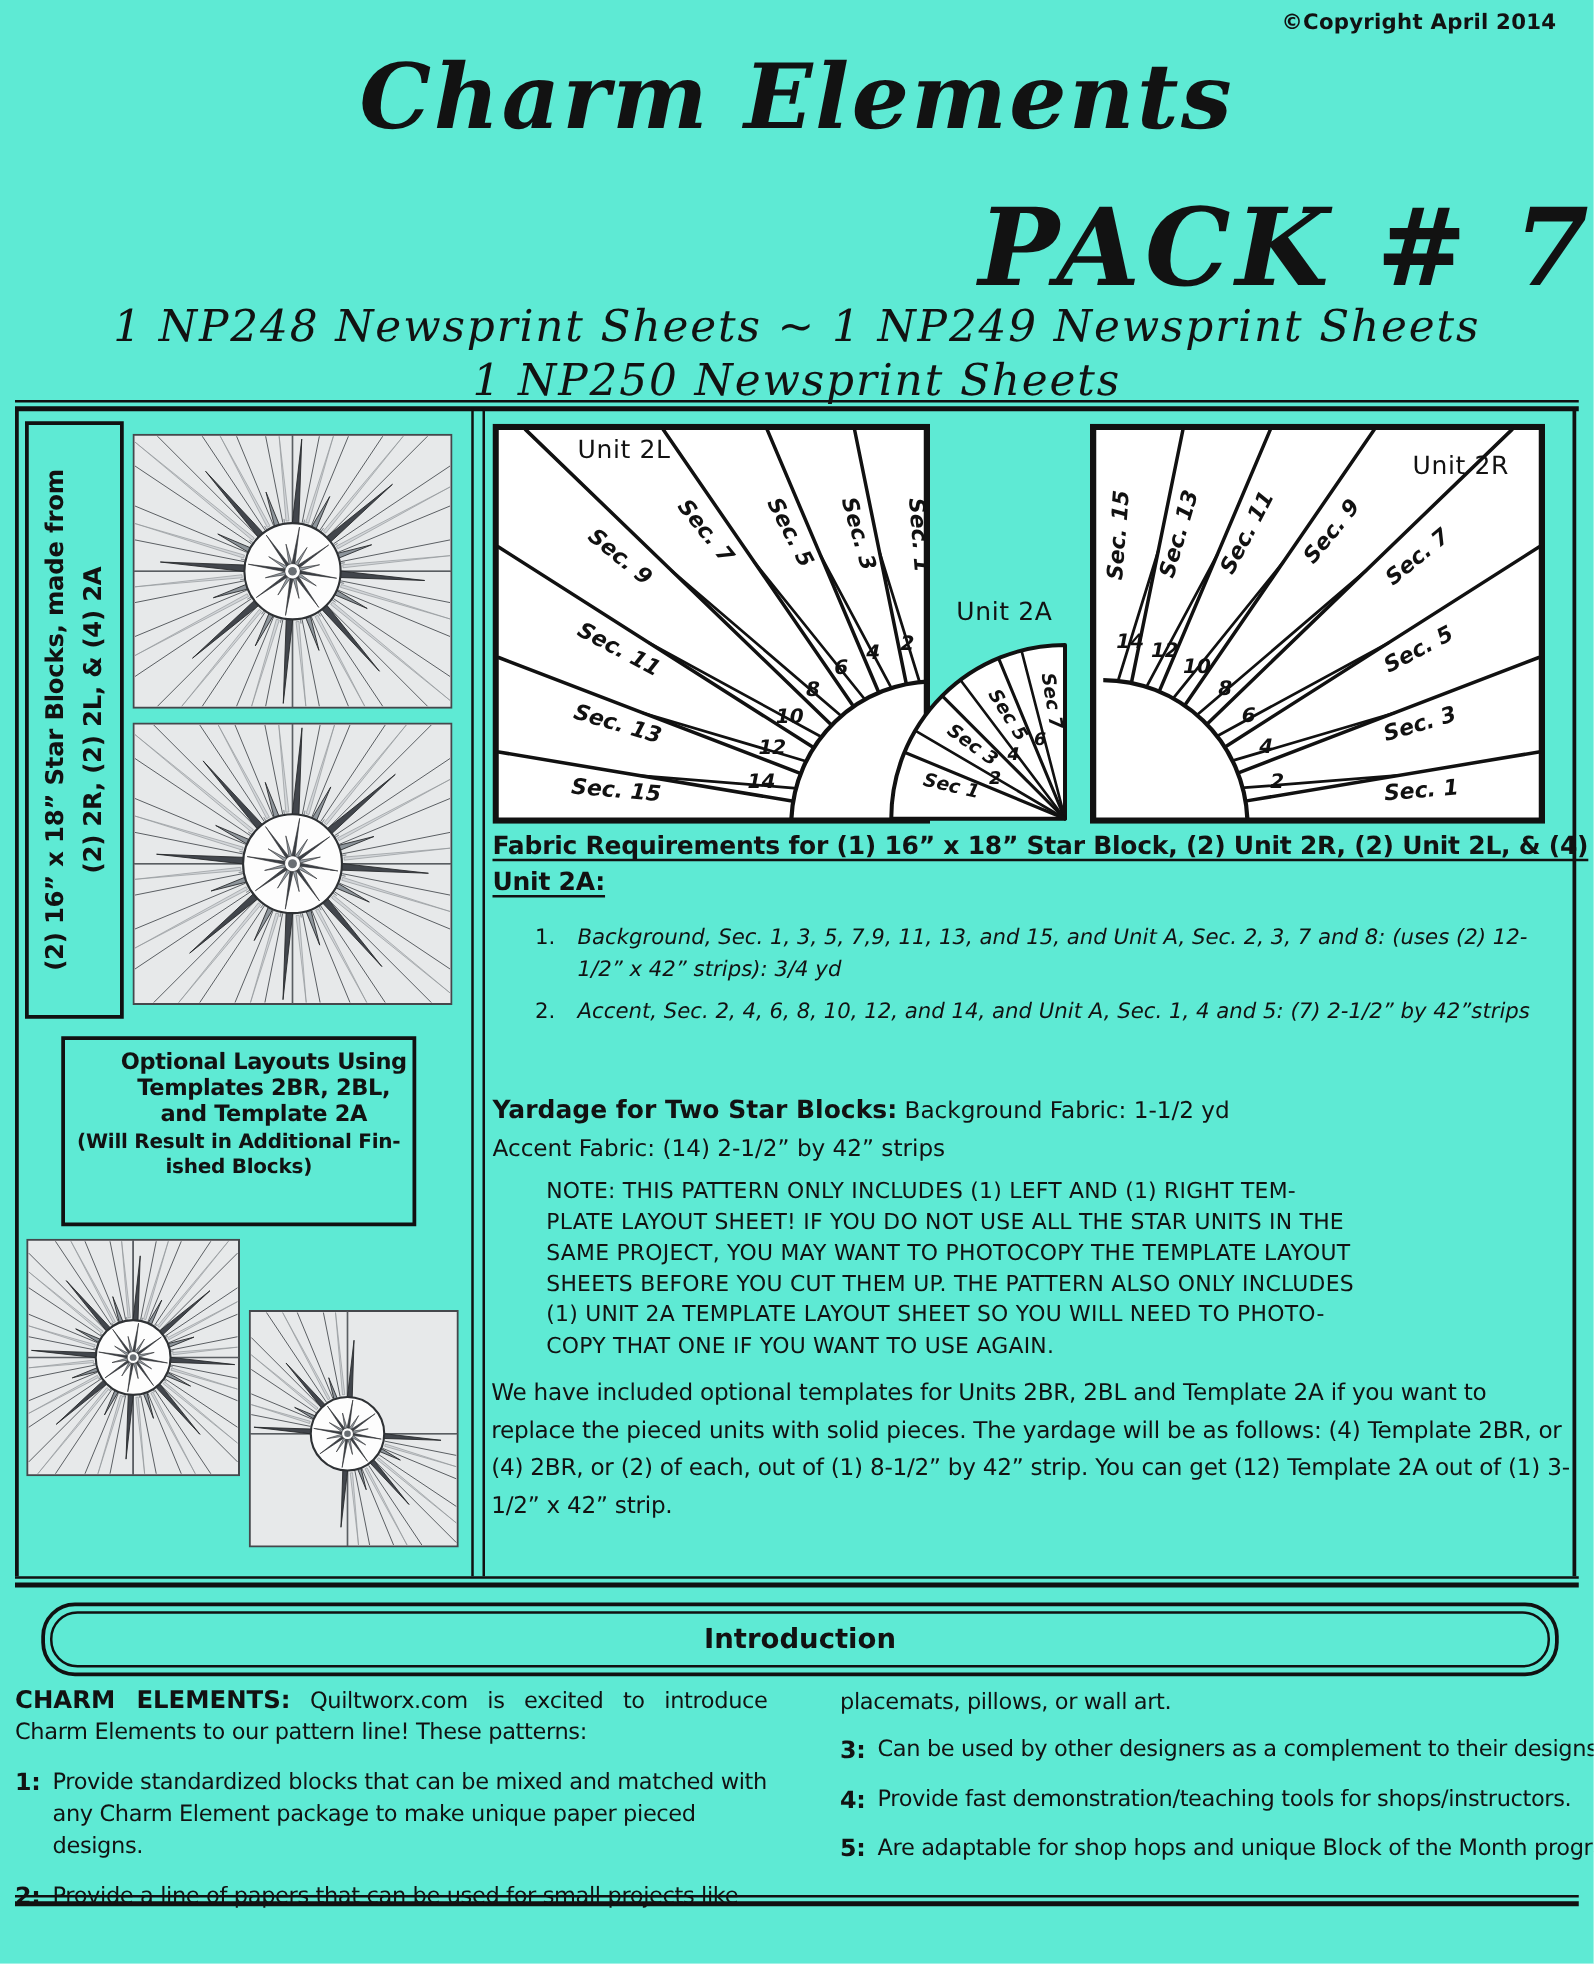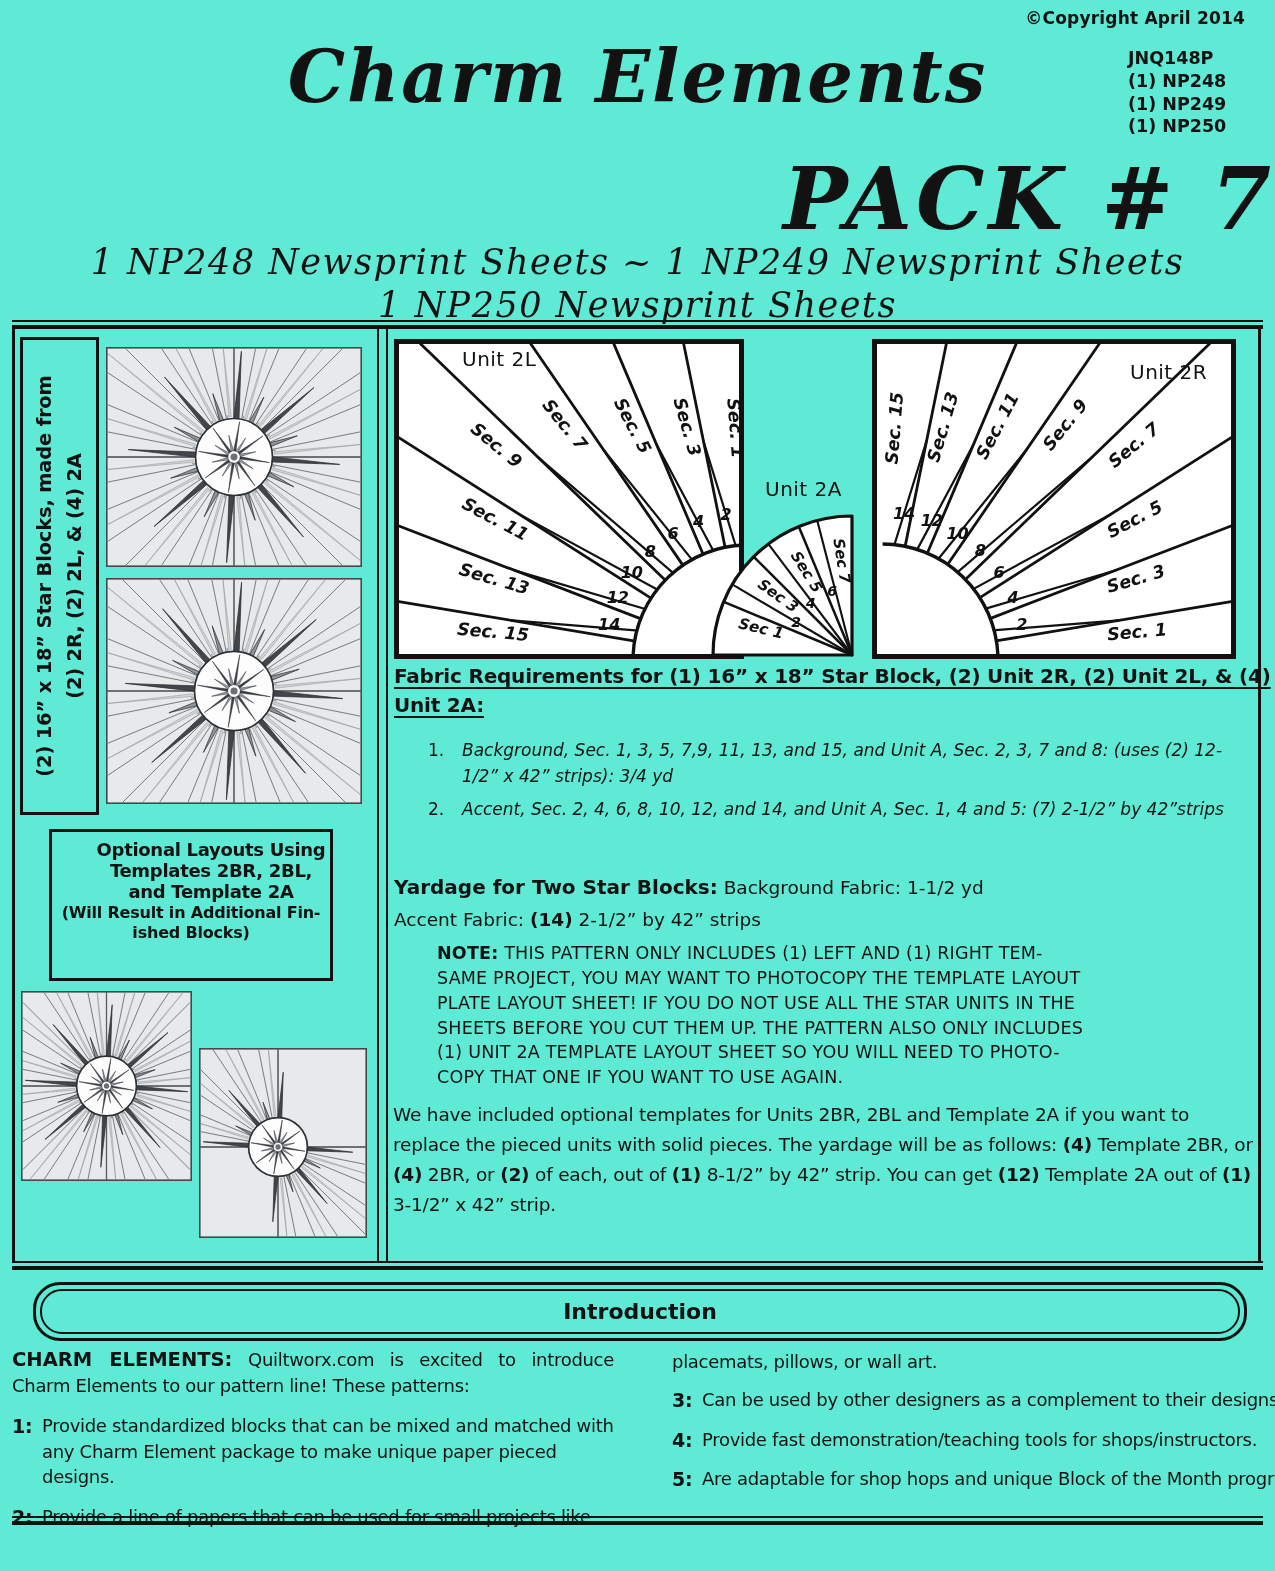--- a/index.html
+++ b/index.html
@@ -1,19 +1,19 @@
 <!DOCTYPE html>
 <html><head>
 <meta charset="utf-8">
 <style>
   html,body{margin:0;padding:0;background:#fff;}
   .page{position:relative;width:1275px;height:1571px;background:#5eead4;overflow:hidden;
         font-family:"DejaVu Sans",sans-serif;color:#121212;}
   .abs{position:absolute;}
-  .b{font-weight:bold;}
+  .b{font-weight:normal;}
   
   .copyright{top:8px;right:30px;font-size:17px;font-weight:600;letter-spacing:.2px;}
   .codes{top:47px;left:1128px;font-size:17.5px;font-weight:600;line-height:1.3;}
   .title1{top:34px;left:0;right:0;text-align:center;font-family:"DejaVu Serif",serif;
           font-style:italic;font-weight:600;font-size:72px;letter-spacing:2px;}
   .title2{top:148px;left:0;right:0;text-align:right;font-family:"DejaVu Serif",serif;
           font-style:italic;font-weight:600;font-size:86px;letter-spacing:4px;}
   .subtitle{left:0;right:0;text-align:center;font-family:"DejaVu Serif",serif;
             font-style:italic;font-weight:500;font-size:35px;letter-spacing:1.5px;}
   .sub1{top:242px;} .sub2{top:285px;}
@@ -64,26 +64,20 @@
   .col-l .lead{text-align:justify;}
   .col-r .lead{margin-top:3px;}
   svg text{font-family:"DejaVu Sans",sans-serif;}
 </style>
 </head>
 <body>
 
 <div class="page">
 
   <div class="abs copyright">©Copyright April 2014</div>
-  <div class="abs codes">
-    <div>JNQ148P</div>
-    <div>(1) NP248</div>
-    <div>(1) NP249</div>
-    <div>(1) NP250</div>
-  </div>
   <div class="abs title1">Charm Elements</div>
   <div class="abs title2">PACK # 7</div>
   <div class="abs subtitle sub1">1 NP248 Newsprint Sheets ~ 1 NP249 Newsprint Sheets</div>
   <div class="abs subtitle sub2">1 NP250 Newsprint Sheets</div>
 
   <div class="abs rule-top"></div>
   <div class="abs vline-l"></div>
   <div class="abs vline-r"></div>
   <div class="abs vdivider"></div>
   <div class="abs rule-mid"></div>
@@ -578,22 +572,22 @@
     </div>
   </div>
 
   <div class="abs yardage">
     <div><span class="lead">Yardage for Two Star Blocks:</span> <span>Background Fabric: 1-1/2 yd</span></div>
     <div><span>Accent Fabric: </span><span class="b">(14)</span><span> 2-1/2” by 42” strips</span></div>
   </div>
 
   <div class="abs note">
     <div class="note-line"><span class="b">NOTE:</span> <span>THIS PATTERN ONLY INCLUDES (1) LEFT AND (1) RIGHT TEM-</span></div>
+    <div class="note-line">PLATE LAYOUT SHEET! IF YOU DO NOT USE ALL THE STAR UNITS IN THE</div>
     <div class="note-line">SAME PROJECT, YOU MAY WANT TO PHOTOCOPY THE TEMPLATE LAYOUT</div>
-    <div class="note-line">PLATE LAYOUT SHEET! IF YOU DO NOT USE ALL THE STAR UNITS IN THE</div>
     <div class="note-line">SHEETS BEFORE YOU CUT THEM UP. THE PATTERN ALSO ONLY INCLUDES</div>
     <div class="note-line">(1) UNIT 2A TEMPLATE LAYOUT SHEET SO YOU WILL NEED TO PHOTO-</div>
     <div class="note-line">COPY THAT ONE IF YOU WANT TO USE AGAIN.</div>
   </div>
 
   <div class="abs wehave"><span>We have included optional templates for Units 2BR, 2BL and Template 2A if you want to replace the pieced units with solid pieces. The yardage will be as follows: </span><span class="b">(4)</span><span> Template 2BR, or </span><span class="b">(4)</span><span> 2BR, or </span><span class="b">(2)</span><span> of each, out of </span><span class="b">(1)</span><span> 8-1/2” by 42” strip. You can get </span><span class="b">(12)</span><span> Template 2A out of </span><span class="b">(1)</span><span> 3-1/2” x 42” strip.</span></div>
 
   <div class="abs introbox">
     <div class="inner2">
       <span class="t">Introduction</span>

